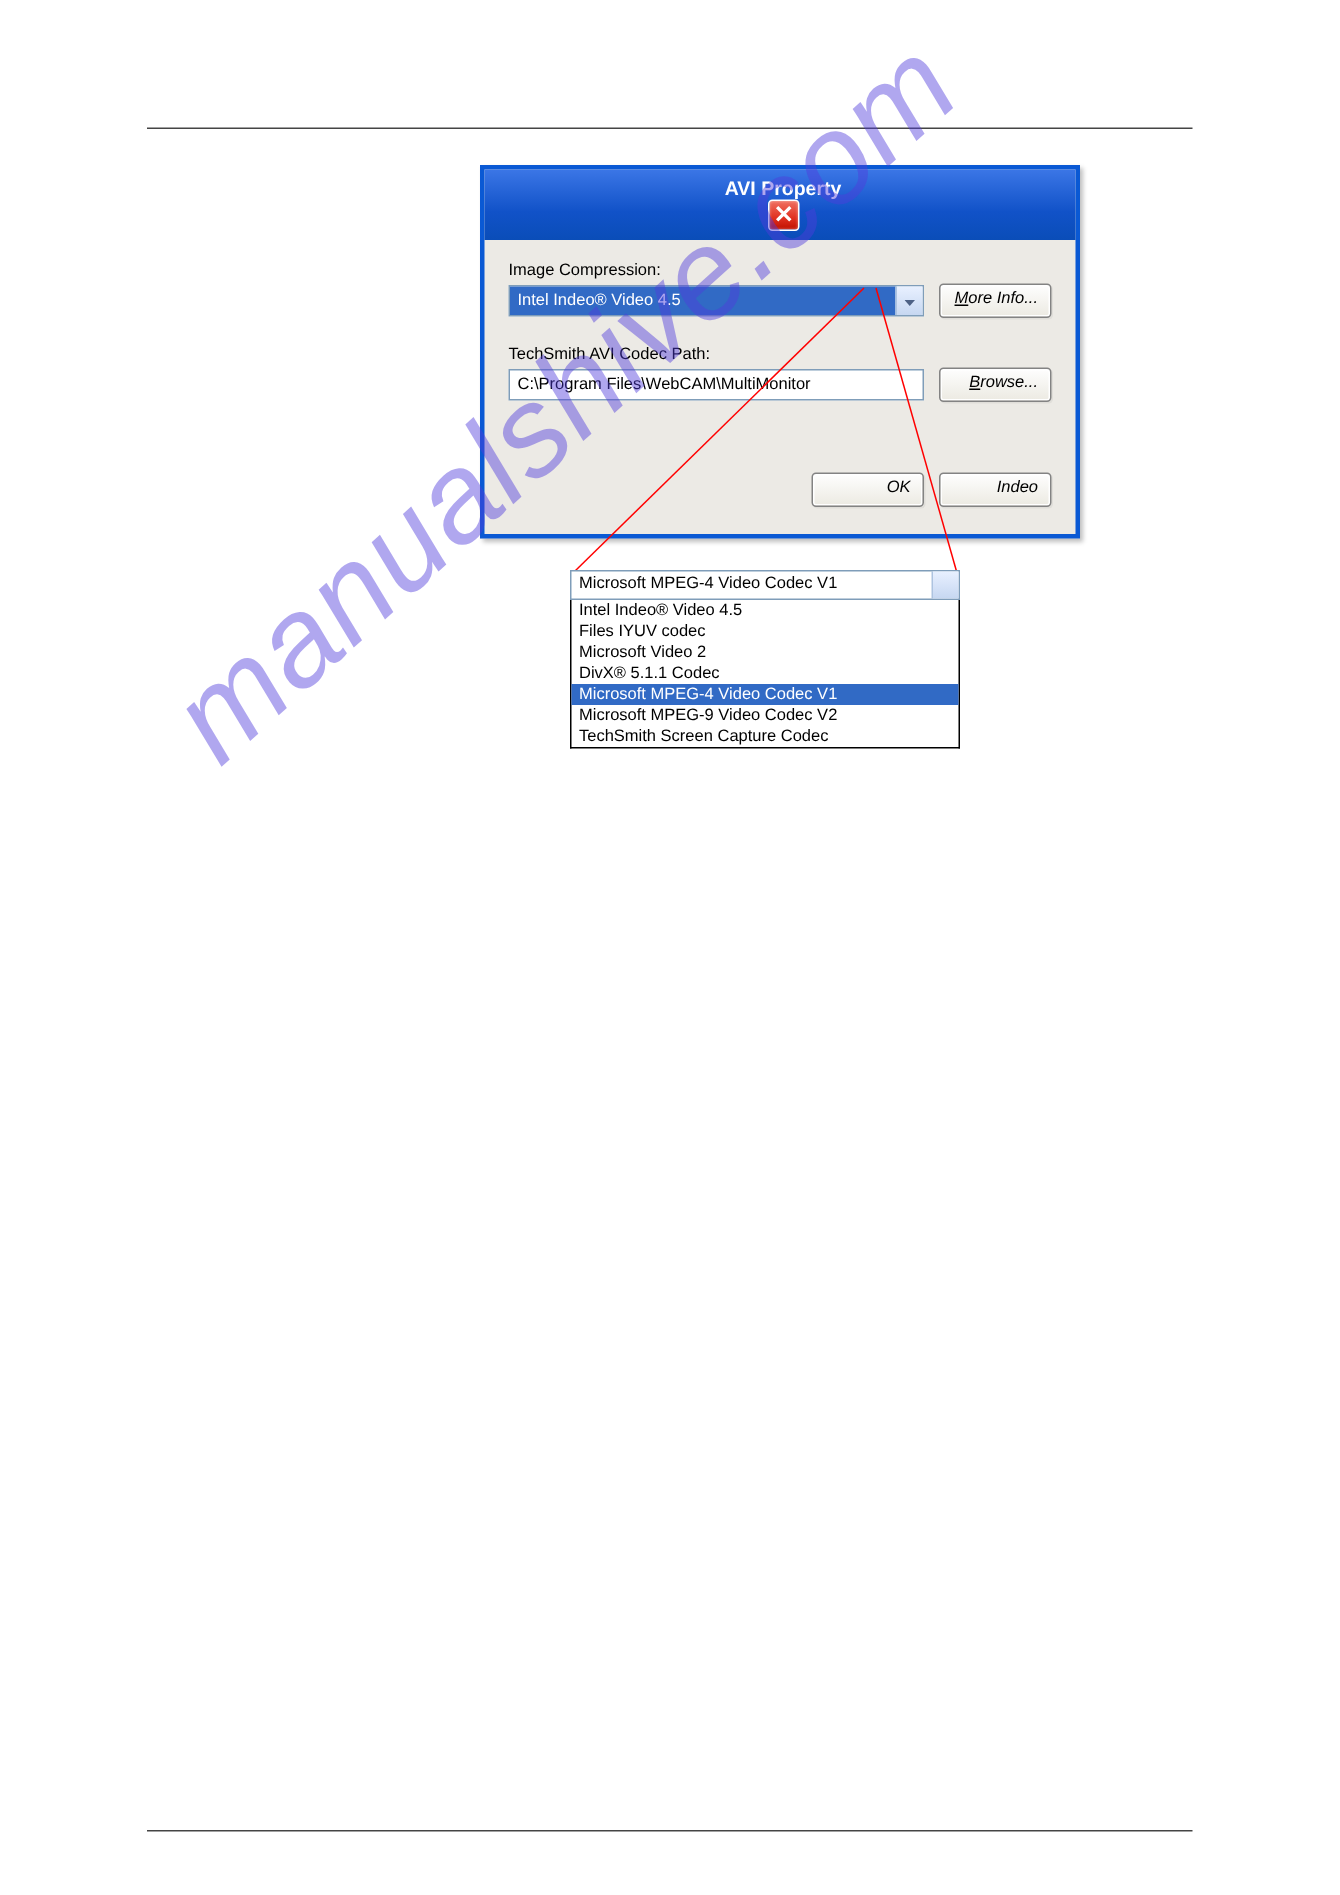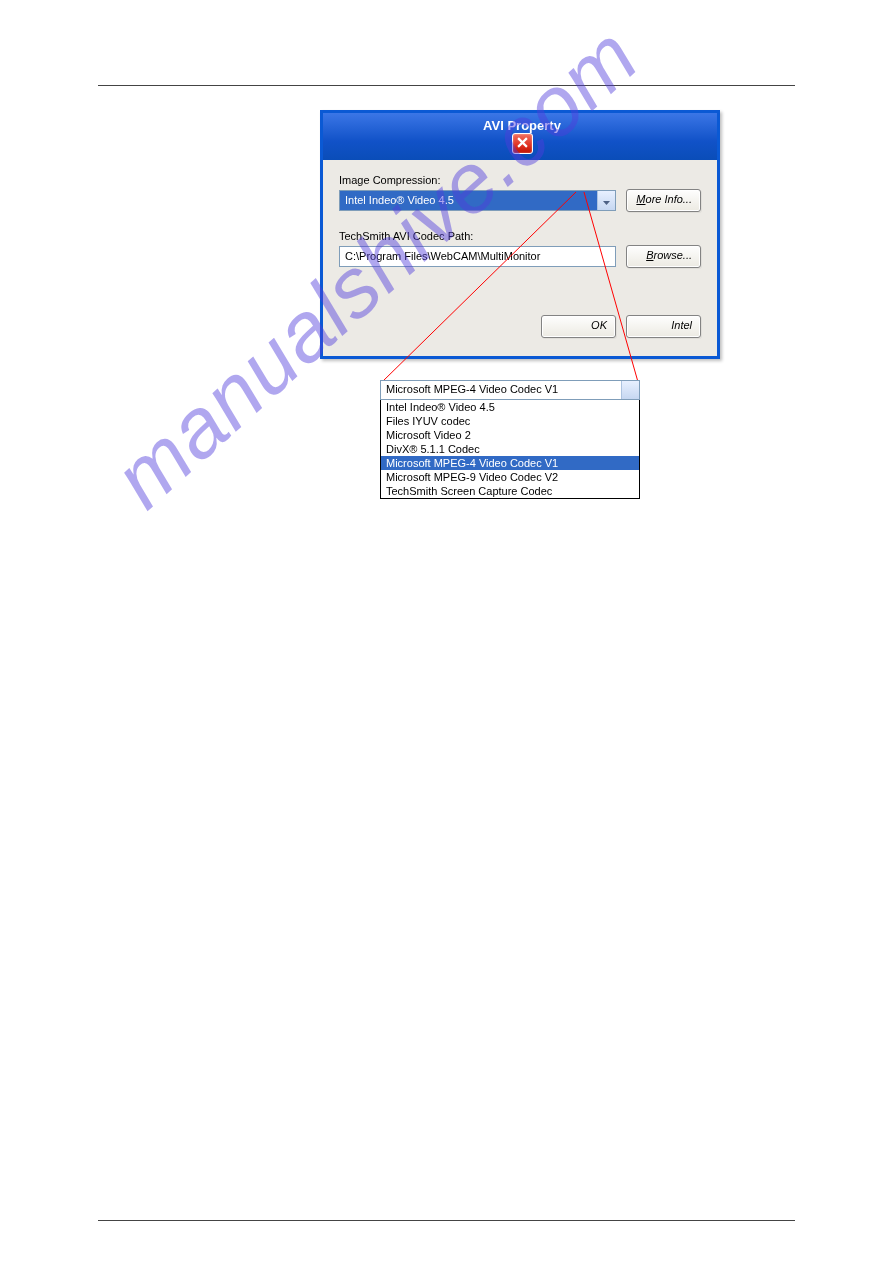--- a/index.html
+++ b/index.html
@@ -188,21 +188,21 @@
     <div class="row">
       <div class="textbox">C:\Program Files\WebCAM\MultiMonitor</div>
       <div class="btn">
         <span class="ul">B</span><span>rowse...</span>
       </div>
     </div>
 
     <div class="button-row">
       <div class="spacer"></div>
       <div class="btn">OK</div>
-      <div class="btn">Intel</div>
+      <div class="btn">Indeo</div>
     </div>
   </div>
 </div>
 
 <svg class="redlines" width="893" height="1263">
   <line x1="576" y1="192" x2="382" y2="382" stroke="#ff0000" stroke-width="1"></line>
   <line x1="584" y1="192" x2="638" y2="382" stroke="#ff0000" stroke-width="1"></line>
 </svg>
 
 <div class="dropdown-expanded">

